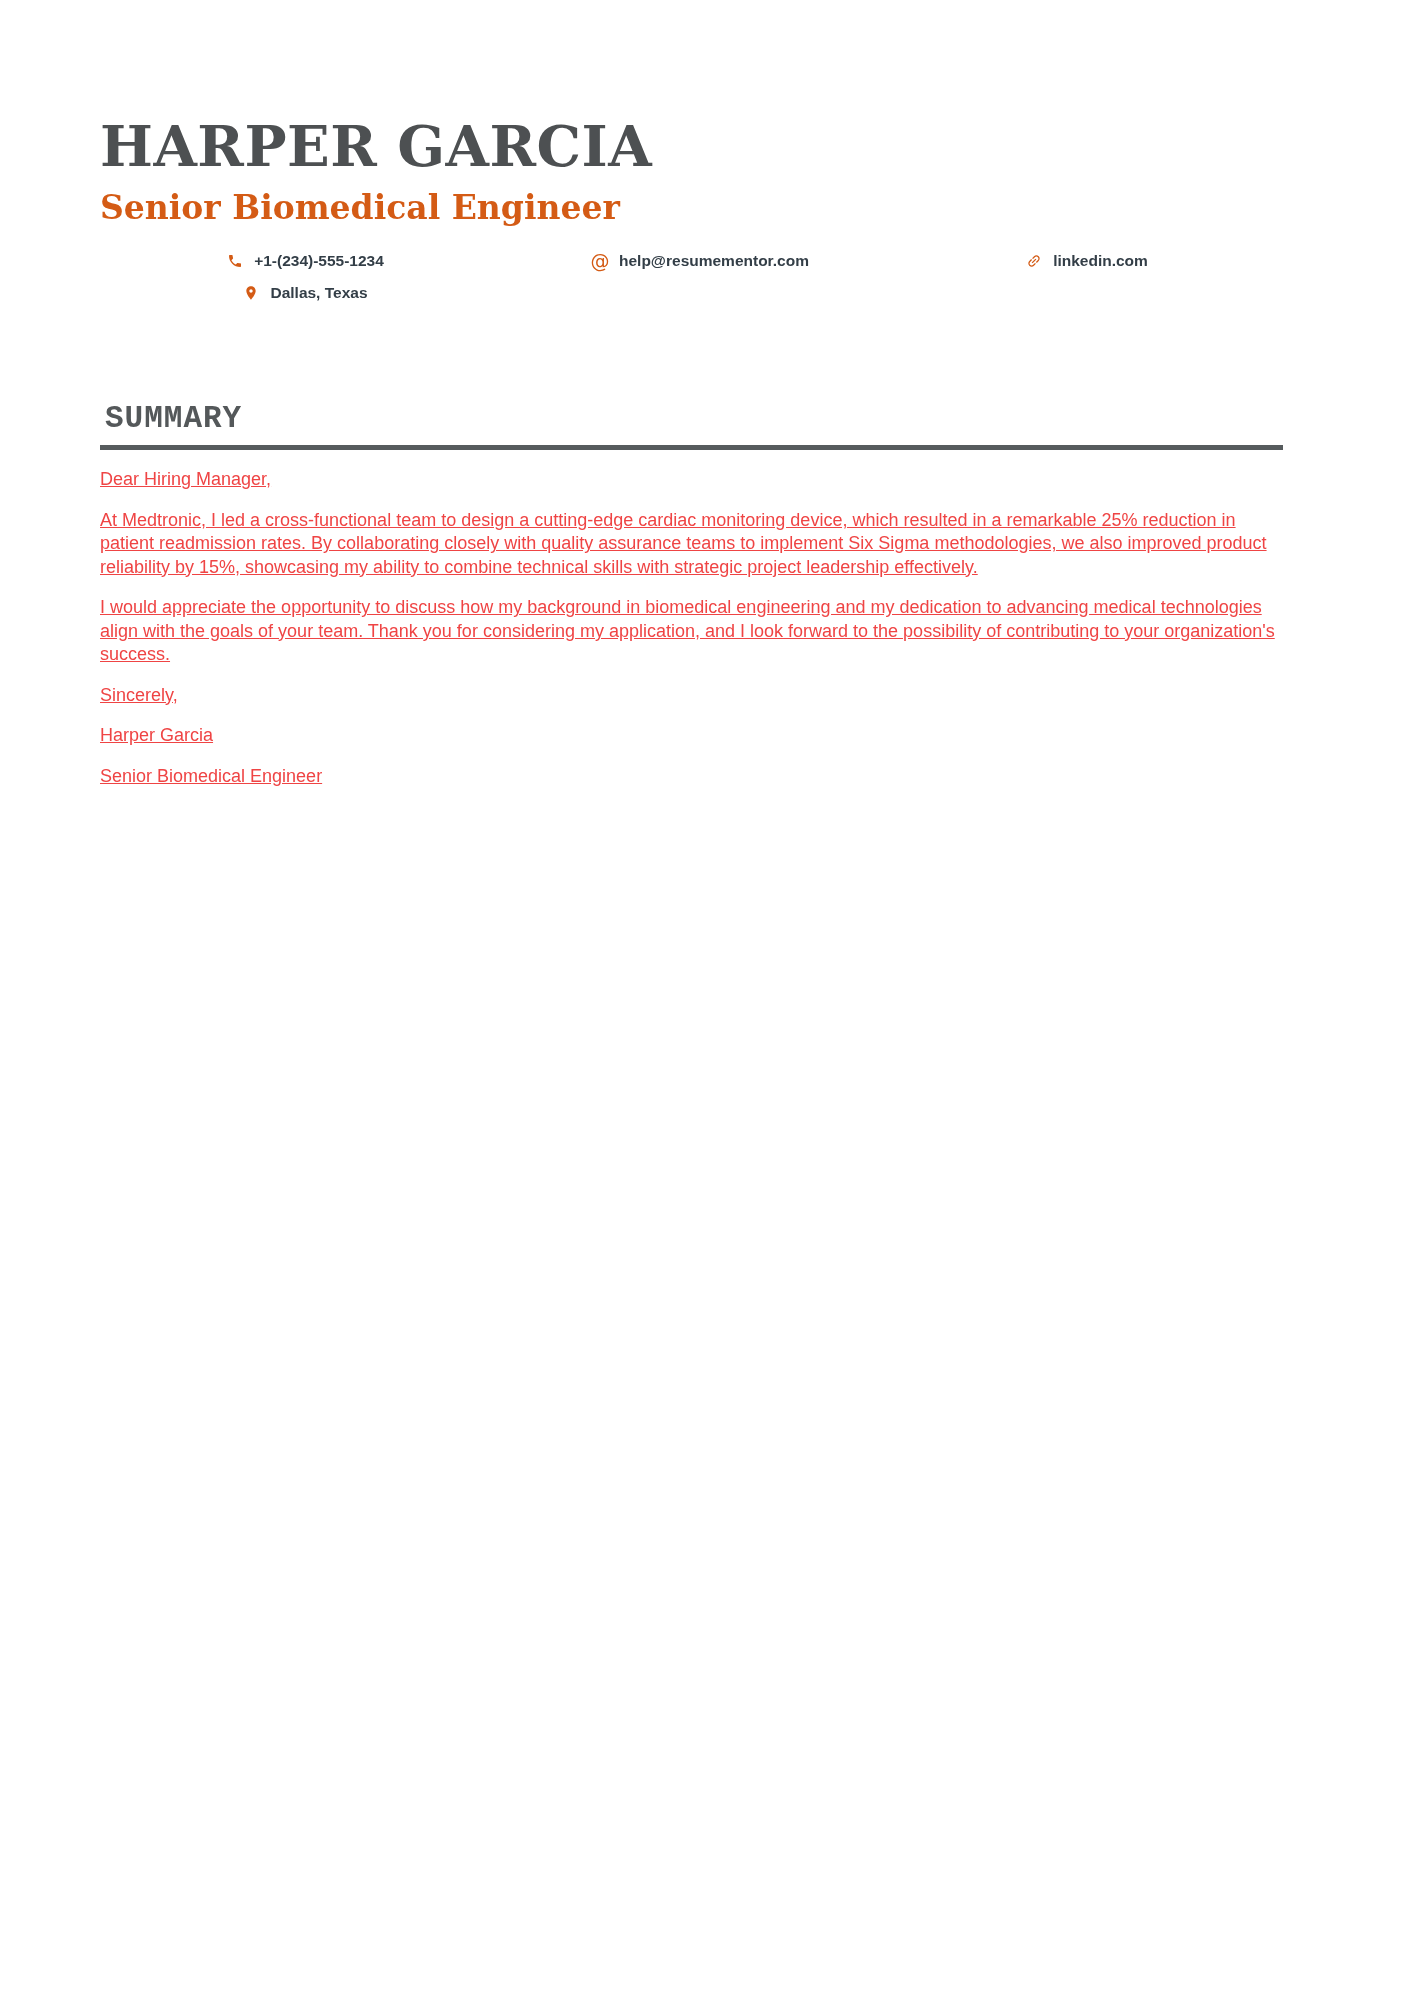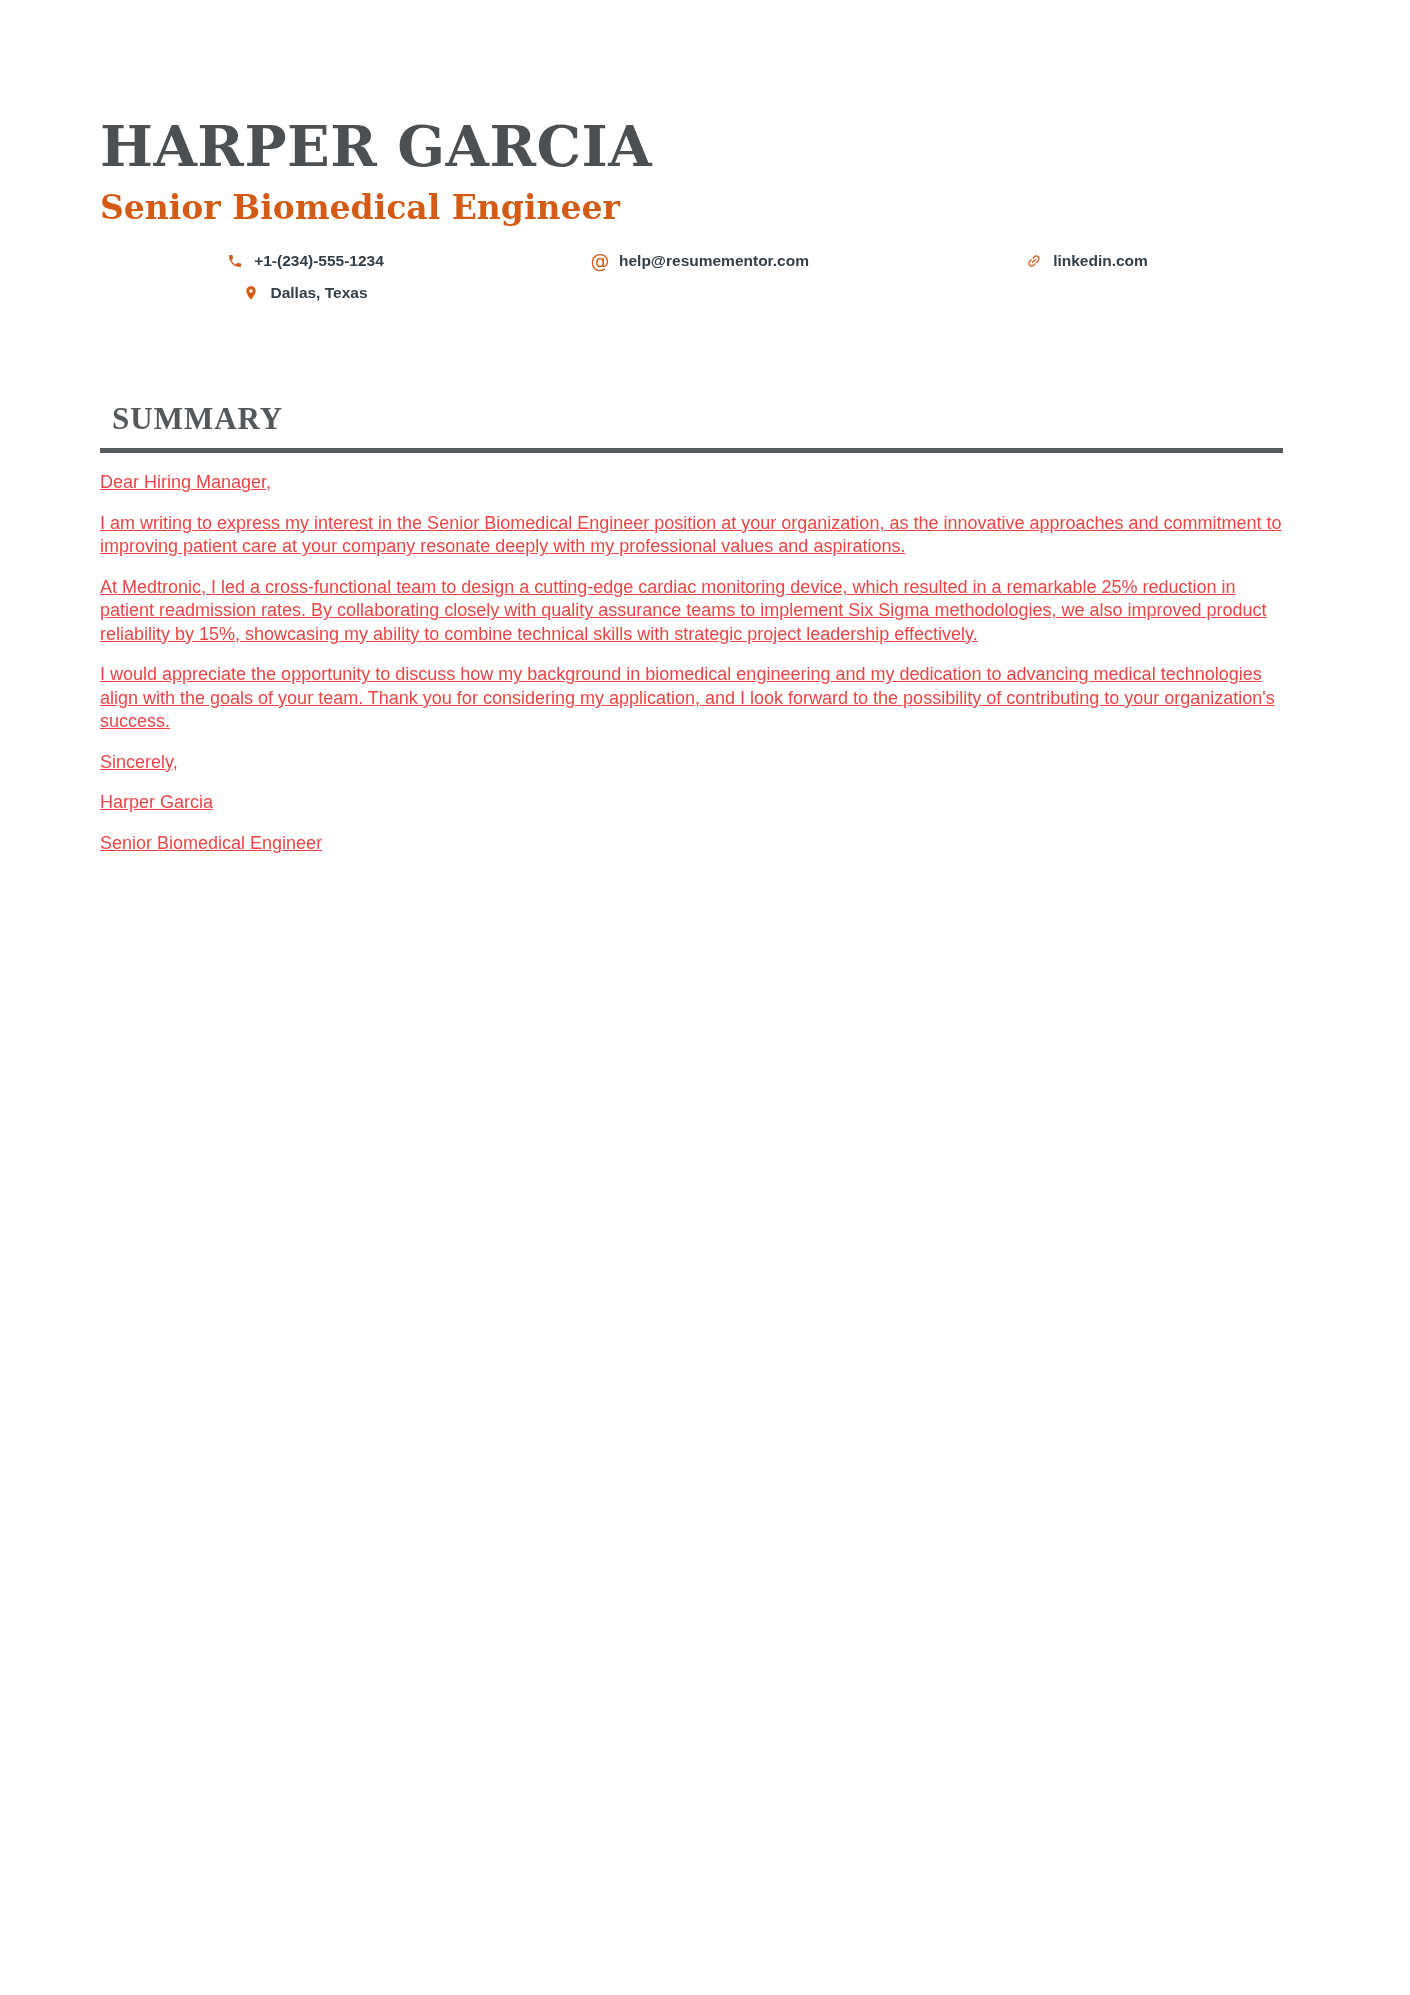--- a/index.html
+++ b/index.html
@@ -71,22 +71,22 @@
     color: #d45b15;
     line-height: 1;
     font-family: "DejaVu Sans", sans-serif;
   }
   .rot45 svg { transform: rotate(-45deg); }
 
   
   .summary-section { margin-top: 100px; }
 
   .section-heading {
-    margin: 12px;
-    font-family: Liberation Serif, serif;
+    margin: 5px;
+    font-family: Liberation Mono, monospace;
     font-weight: 700;
     font-size: 31px;
     line-height: 1.1;
     letter-spacing: 1px;
     color: #54585a;
   }
 
   .section-rule {
     height: 5px;
     background: #565b5d;
@@ -188,21 +188,20 @@
         </div>
       </div>
     </header>
 
     <section class="summary-section">
       <h3 class="section-heading">SUMMARY</h3>
       <div class="section-rule"></div>
 
       <div class="body-text">
         <p class="salutation">Dear Hiring Manager,</p>
-        <p>I am writing to express my interest in the Senior Biomedical Engineer position at your organization, as the innovative approaches and commitment to improving patient care at your company resonate deeply with my professional values and aspirations.</p>
         <p>At Medtronic, I led a cross-functional team to design a cutting-edge cardiac monitoring device, which resulted in a remarkable 25% reduction in patient readmission rates. By collaborating closely with quality assurance teams to implement Six Sigma methodologies, we also improved product reliability by 15%, showcasing my ability to combine technical skills with strategic project leadership effectively.</p>
         <p>I would appreciate the opportunity to discuss how my background in biomedical engineering and my dedication to advancing medical technologies align with the goals of your team. Thank you for considering my application, and I look forward to the possibility of contributing to your organization's success.</p>
         <p>Sincerely,</p>
         <p>Harper Garcia</p>
         <p>Senior Biomedical Engineer</p>
       </div>
     </section>
 
   </div>
 

